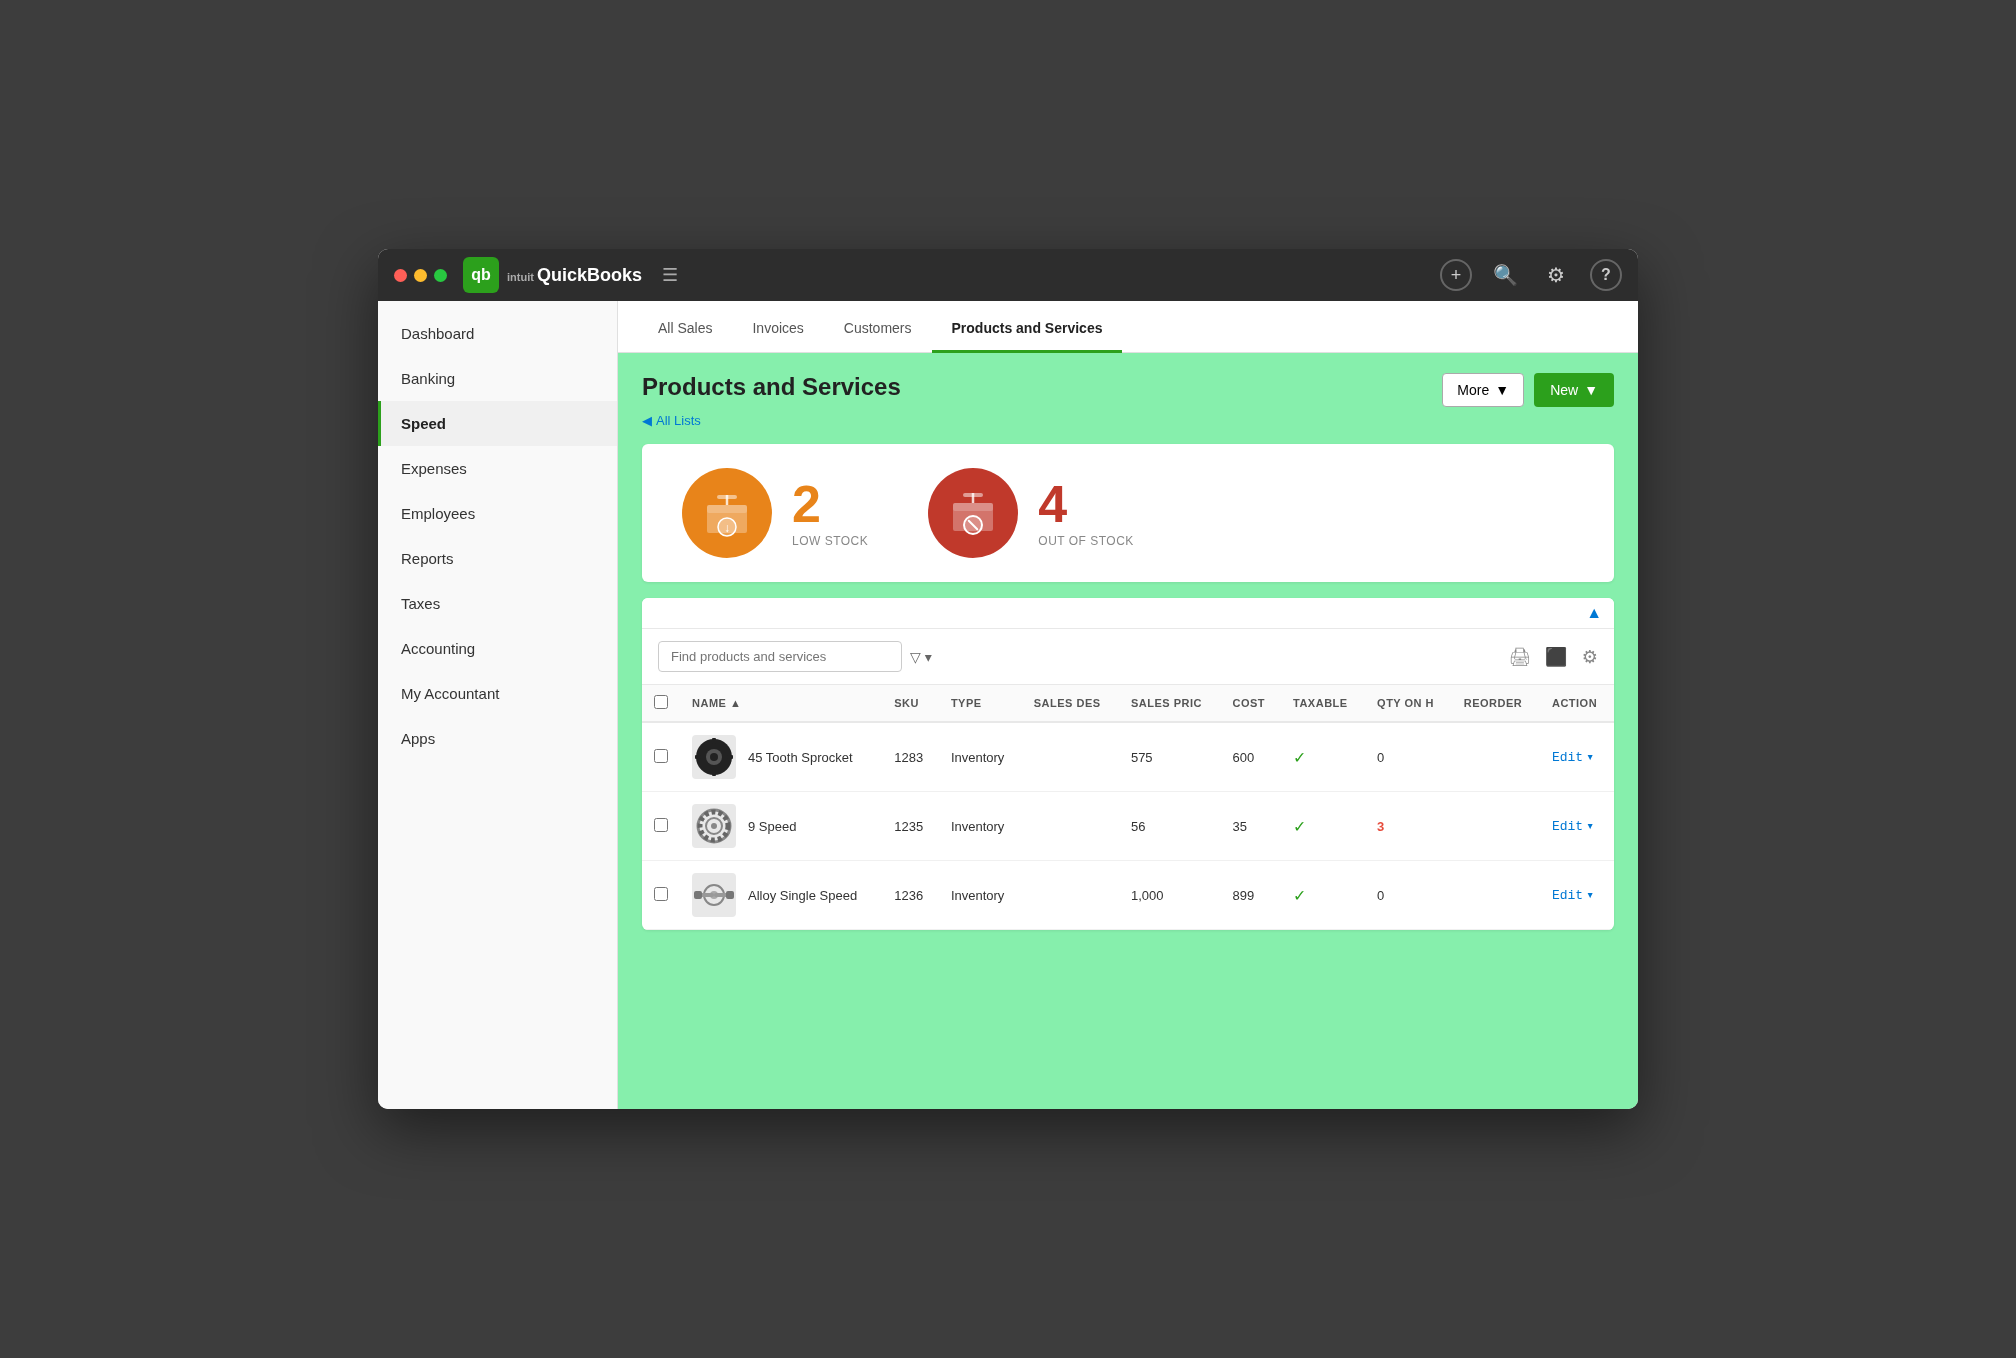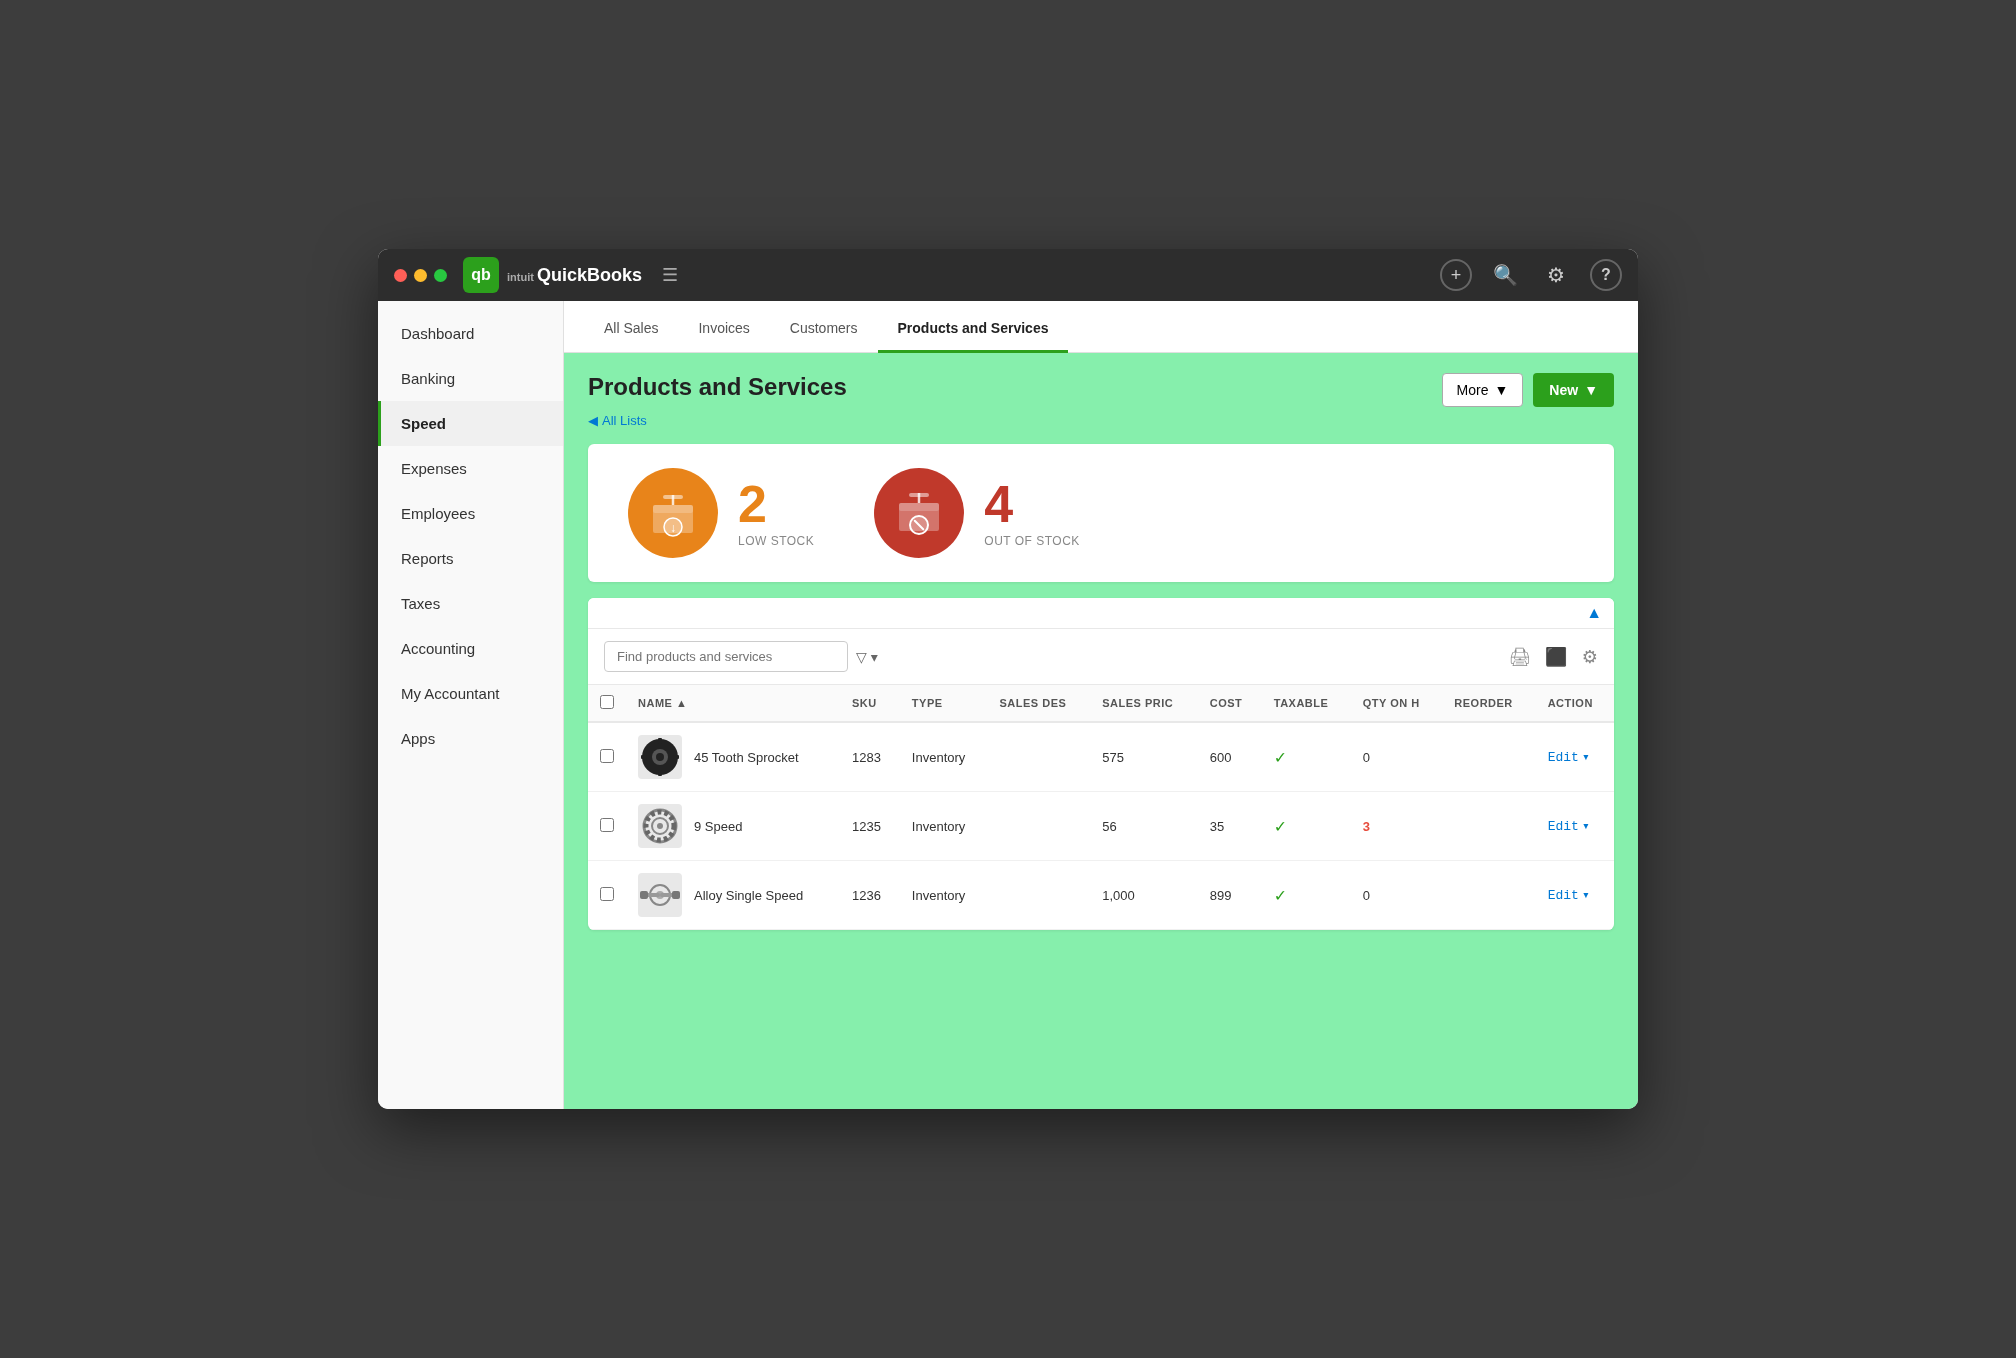--- a/index.html
+++ b/index.html
@@ -47,21 +47,21 @@
 
     
     .main-layout {
       display: flex;
       flex: 1;
       overflow: hidden;
     }
 
     
     .sidebar {
-      width: 186px;
+      width: 240px;
       background: #f9f9f9;
       border-right: 1px solid #e0e0e0;
       flex-shrink: 0;
       padding-top: 10px;
     }
     .sidebar-item {
       padding: 14px 20px;
       font-size: 15px;
       color: #333;
       cursor: pointer;
@@ -137,21 +137,21 @@
       cursor: pointer;
       display: flex; align-items: center; gap: 6px;
     }
     .btn-new {
       background: #2ca01c;
       color: white;
       border: none;
       padding: 8px 16px;
       border-radius: 4px;
       font-size: 14px;
-      font-weight: 700;
+      font-weight: 400;
       cursor: pointer;
       display: flex; align-items: center; gap: 6px;
     }
 
     .all-lists-link {
       color: #0078d4;
       font-size: 13px;
       cursor: pointer;
       display: flex; align-items: center; gap: 4px;
       margin-bottom: 16px;

